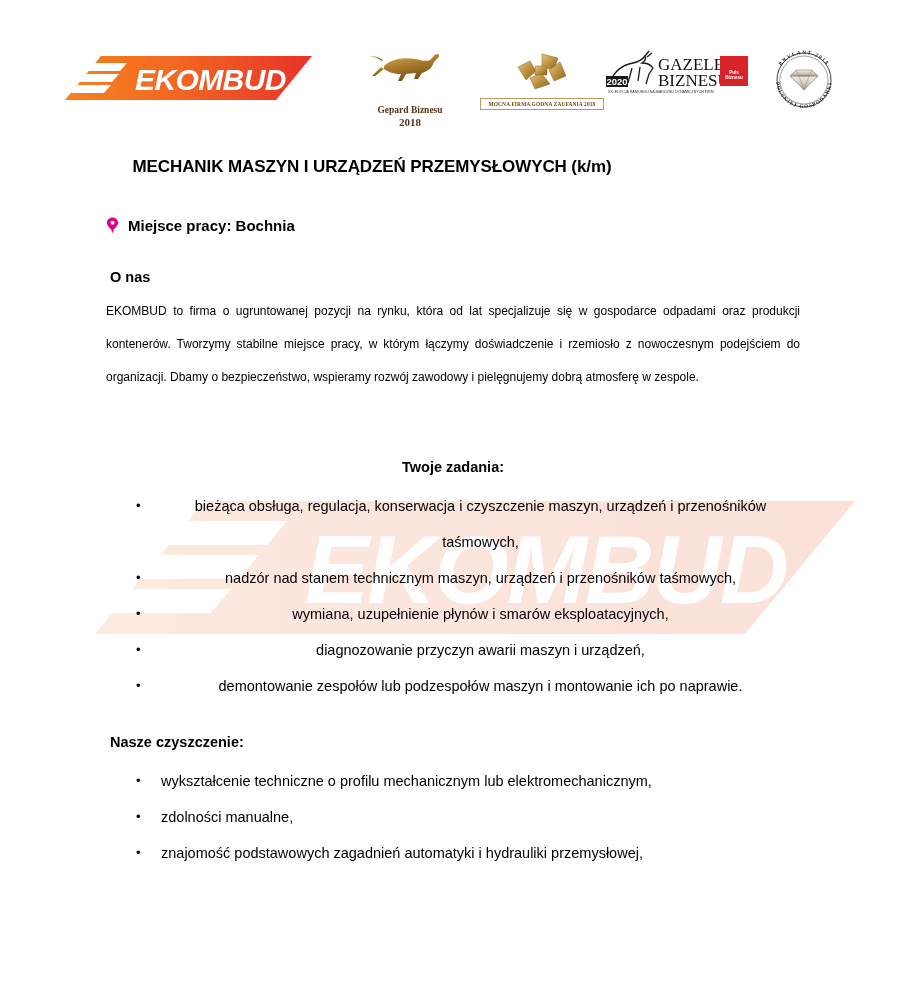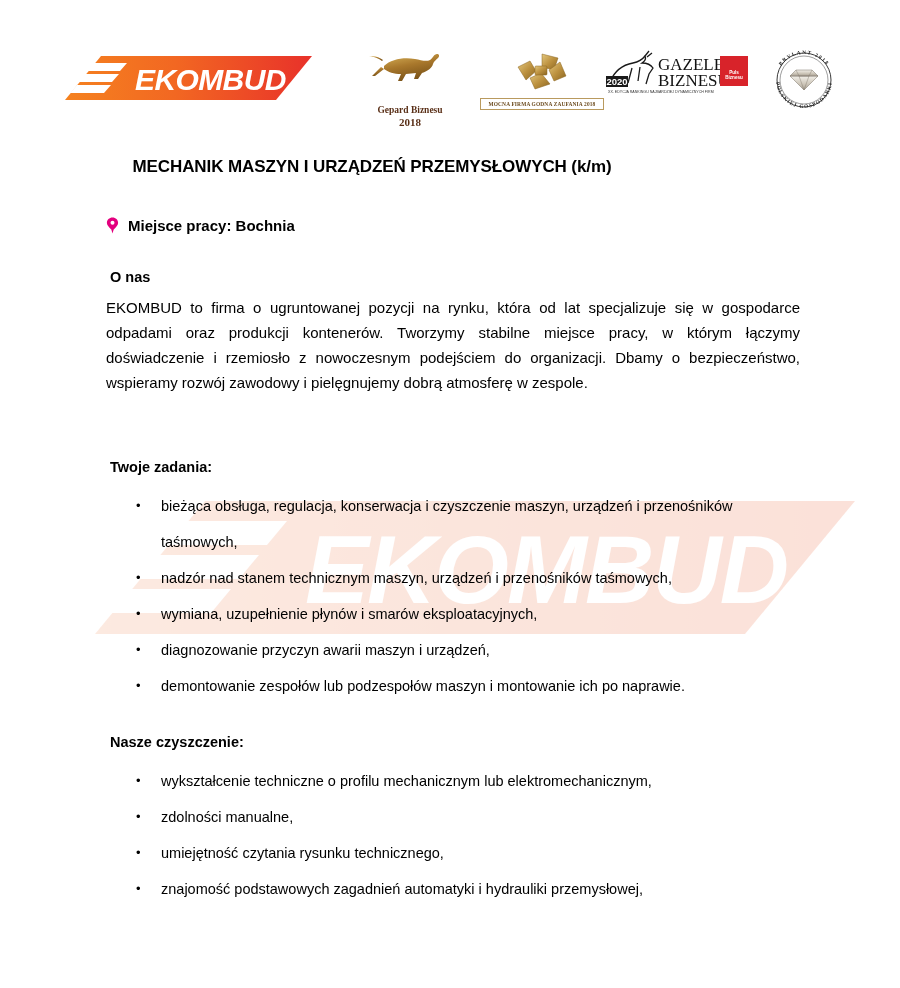--- a/index.html
+++ b/index.html
@@ -123,23 +123,23 @@
     position: absolute;
     left: 106px;
     width: 694px;
   }
   .section-heading {
     font-size: 14.5px;
     font-weight: bold;
     margin: 4px;
   }
   .body-par {
-    font-size: 15px;
+    font-size: 12px;
     text-align: justify;
-    line-height: 25px;
+    line-height: 33px;
     margin: 0;
     padding-top: 6px;
   }
   .bullet-list {
     list-style: none;
     margin: 0;
     padding: 0;
     padding-top: 9px;
   }
   .bullet-list li {
@@ -152,21 +152,21 @@
   .bullet-list li::before {
     content: "\2022";
     position: absolute;
     left: 30px;
     top: 0;
     font-size: 13px;
     line-height: 36px;
   }
 
   #sec-about   { top: 265px; }
-  #sec-tasks   { top: 455px; }
+  #sec-tasks   { top: 455px; text-align: center; }
   #sec-expect  { top: 730px; }
 </style>
 </head>
 <body>
 
 <div class="page">
 
   <svg class="watermark" viewBox="0 0 800 145" preserveAspectRatio="none" aria-hidden="true">
     <defs>
       <linearGradient id="wmGrad" x1="0" y1="0" x2="1" y2="0">
@@ -326,19 +326,18 @@
         <li>diagnozowanie przyczyn awarii maszyn i urządzeń,</li>
         <li>demontowanie zespołów lub podzespołów maszyn i montowanie ich po naprawie.</li>
       </ul>
     </div>
 
     <div class="section" id="sec-expect">
       <h2 class="section-heading">Nasze czyszczenie:</h2>
       <ul class="bullet-list">
         <li>wykształcenie techniczne o profilu mechanicznym lub elektromechanicznym,</li>
         <li>zdolności manualne,</li>
-        <li>umiejętność czytania rysunku technicznego,</li>
         <li>znajomość podstawowych zagadnień automatyki i hydrauliki przemysłowej,</li>
       </ul>
     </div>
 
   </div>
 </div>
 
 </body></html>

